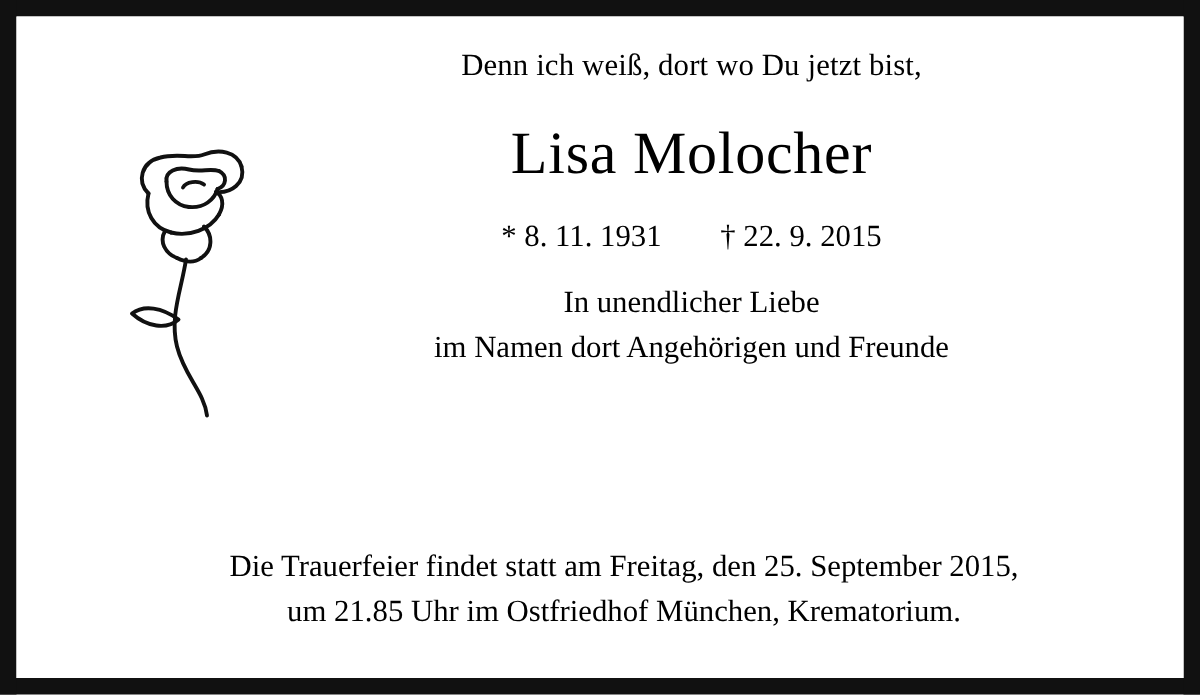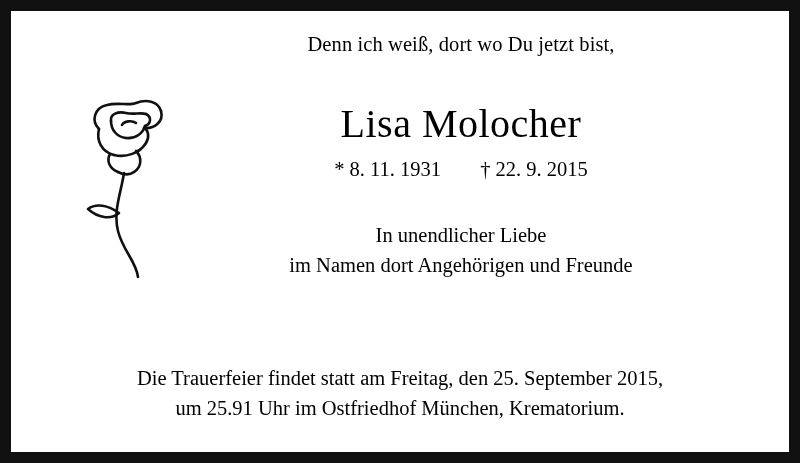--- a/index.html
+++ b/index.html
@@ -77,43 +77,43 @@
   }
 
   .verse {
     font-size: 20.5px;
     line-height: 30px;
     letter-spacing: 0.1px;
   }
   .verse div { white-space: nowrap; }
 
   .name {
-    margin-top: 42px;
+    margin-top: 20px;
     font-size: 40px;
     line-height: 46px;
     letter-spacing: 0.5px;
   }
 
   .dates {
-    margin-top: 9px;
+    margin-top: 20px;
     font-size: 20.5px;
     line-height: 26px;
   }
   .dates .birth { margin-right: 34px; }
 
   .family {
-    margin-top: 38px;
+    margin-top: 16px;
     font-size: 20.5px;
     line-height: 30px;
   }
   .family .bold { font-weight: bold; }
 
   .ceremony {
     position: absolute;
-    left: 44px;
+    left: 60px;
     top: 352px;
     width: 690px;
     text-align: center;
     font-size: 20.5px;
     line-height: 30px;
   }
   .ceremony div { white-space: nowrap; }
 </style>
 </head>
 <body>
@@ -168,17 +168,17 @@
 
       <div class="family">
         <div>In unendlicher Liebe</div>
         <div>im Namen dort Angehörigen und Freunde</div>
       </div>
 
     </div>
 
     <div class="ceremony">
       <div>Die Trauerfeier findet statt am Freitag, den 25. September 2015,</div>
-      <div>um 25.91 Uhr im Ostfriedhof München, Krematorium.</div>
+      <div>um 21.85 Uhr im Ostfriedhof München, Krematorium.</div>
     </div>
 
   </div>
 </div>
 
 </body></html>

